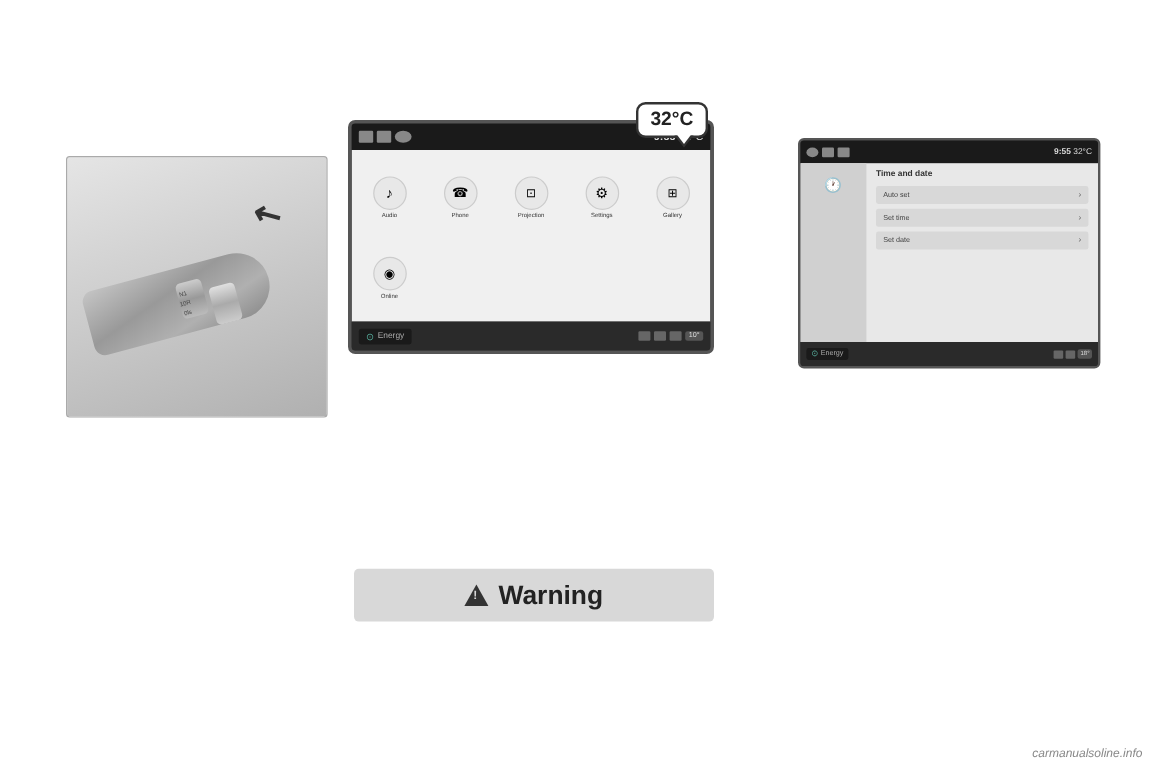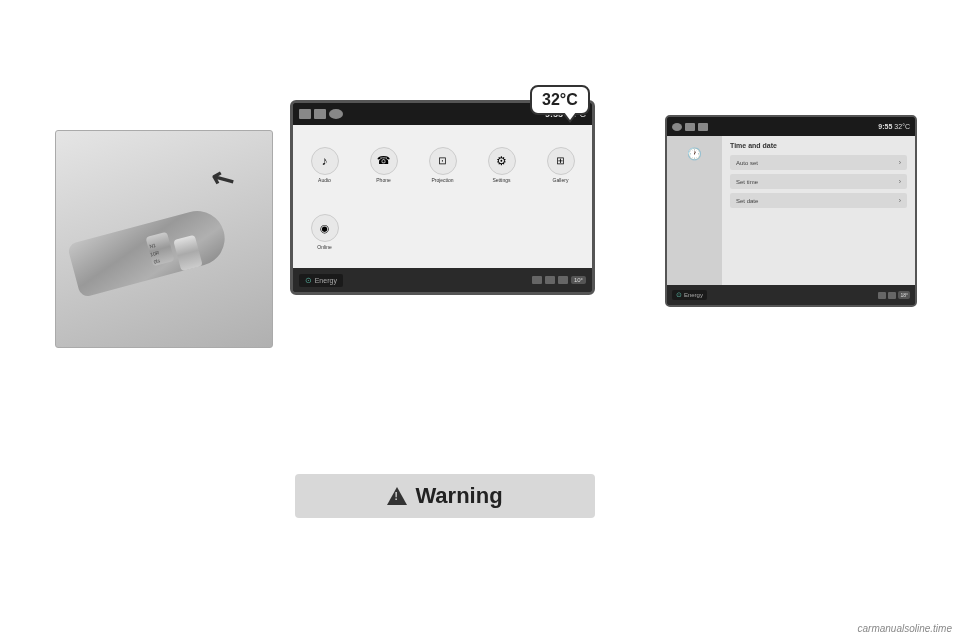--- a/index.html
+++ b/index.html
@@ -599,15 +599,15 @@
         </div>
       </div>
     </div>
   </div>
 
   <div class="warning-banner">
     <div class="warning-triangle"></div>
     <span class="warning-text">Warning</span>
   </div>
 
-  <div class="watermark">carmanualsoline.time</div>
+  <div class="watermark">carmanualsoline.info</div>
 
 </div>
 
 </body></html>

